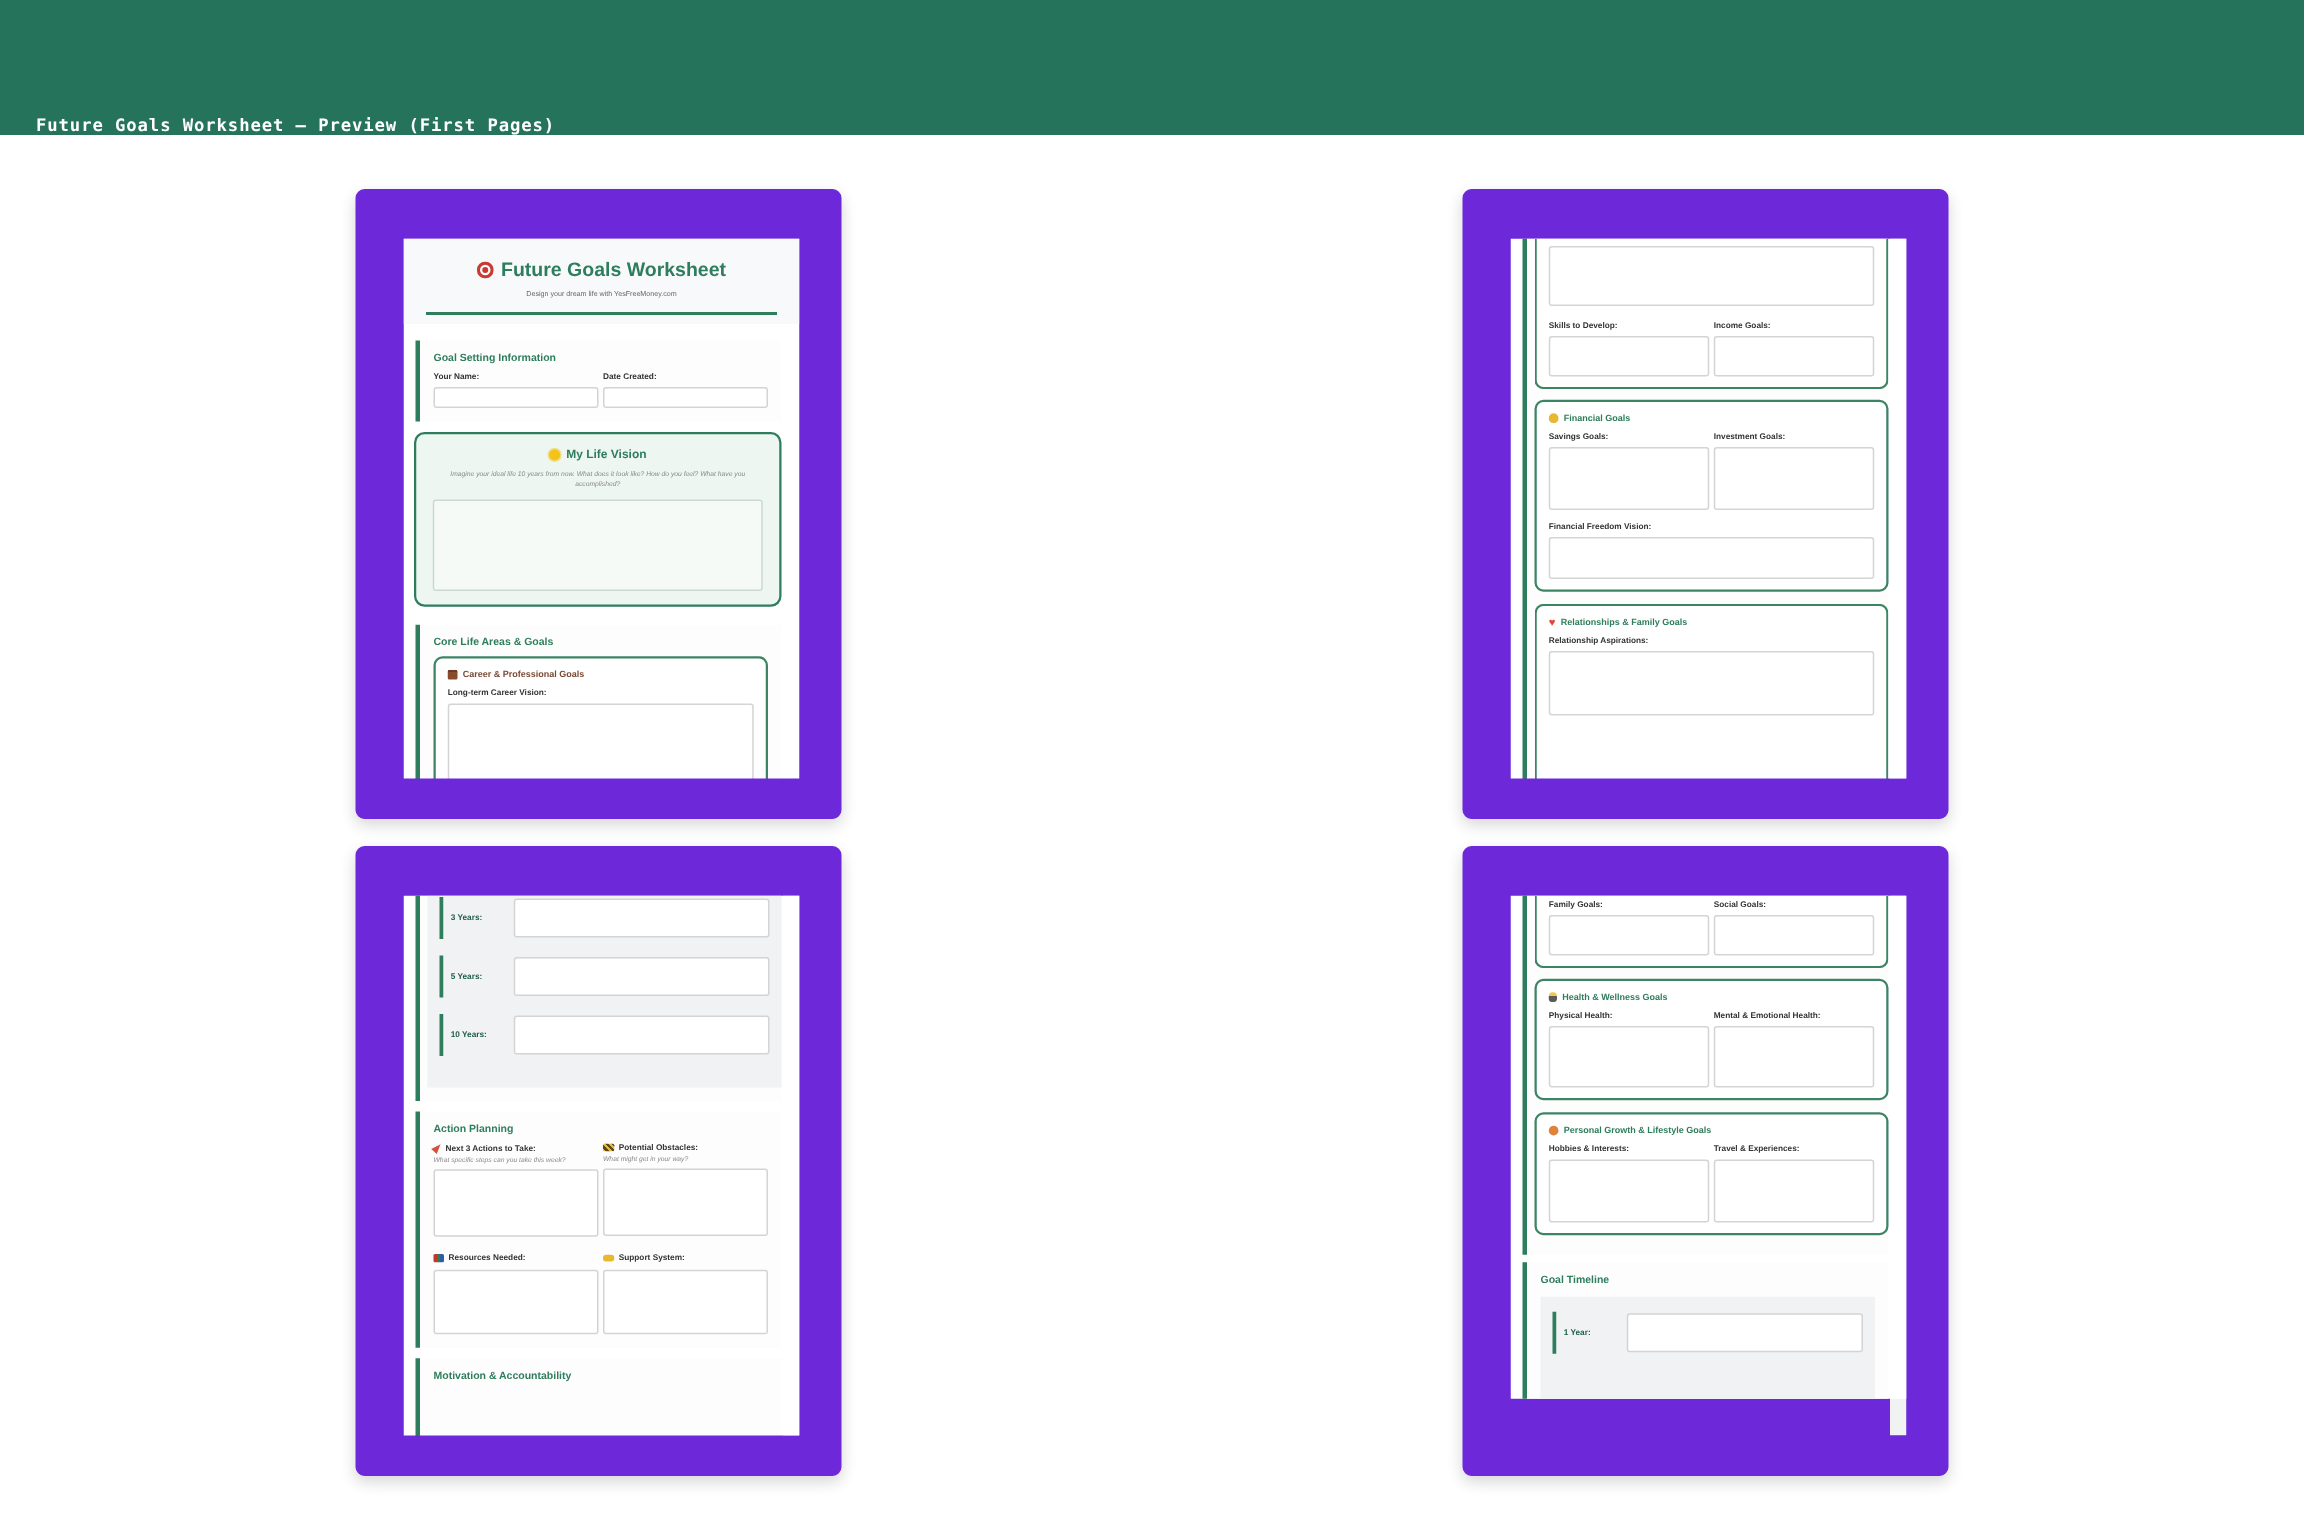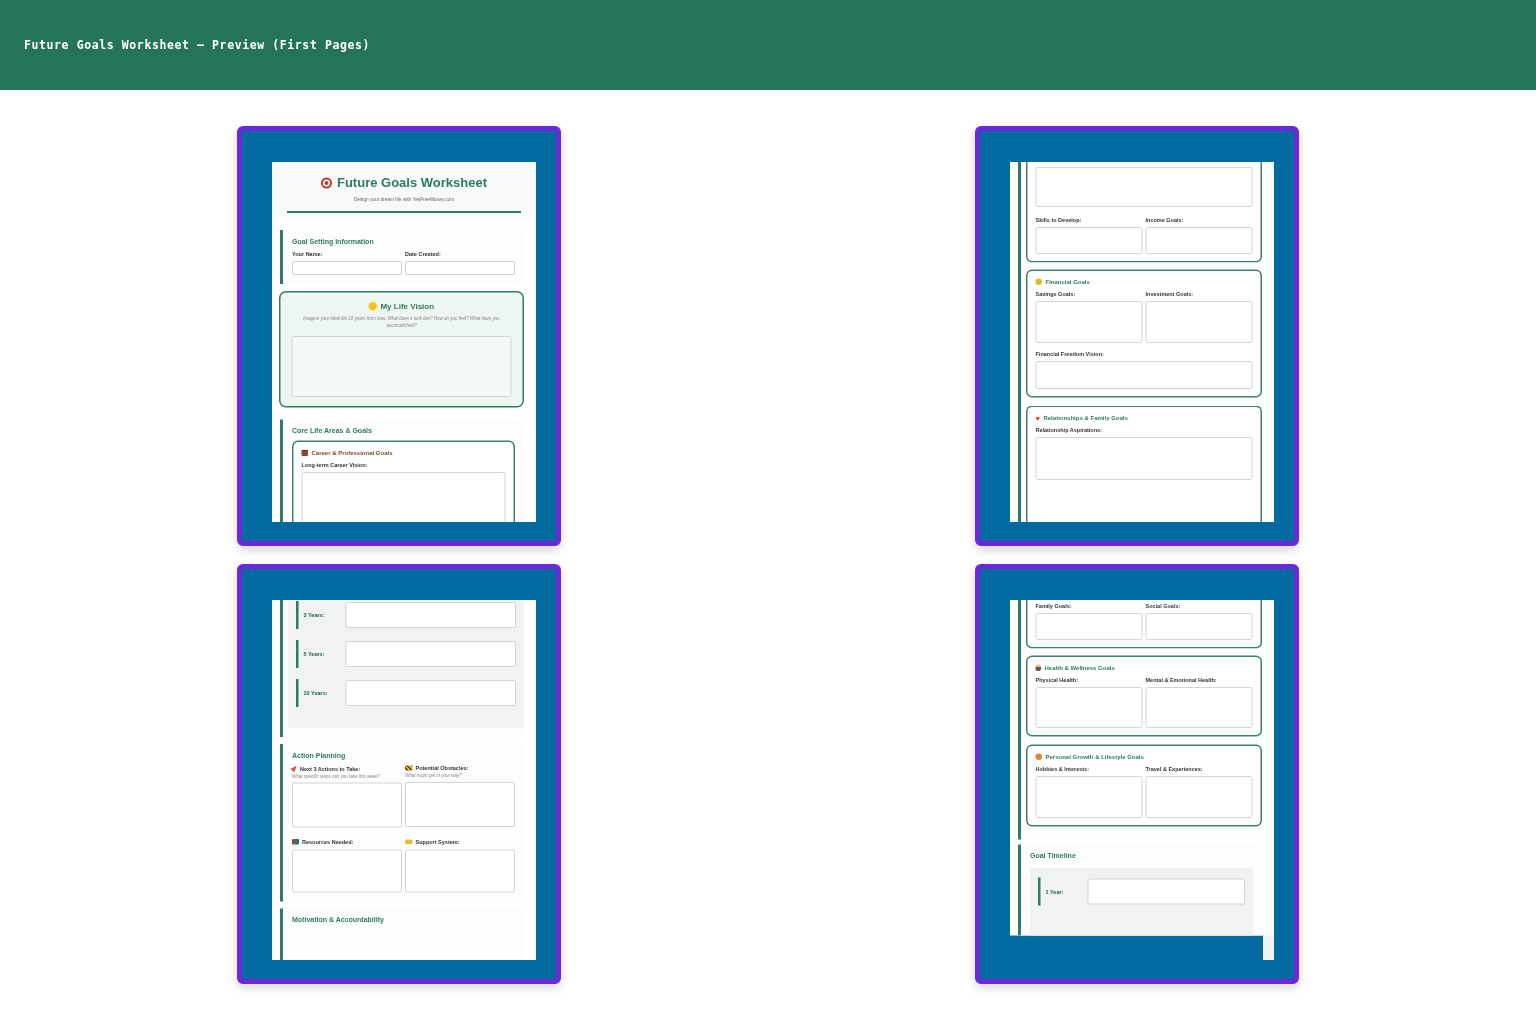--- a/index.html
+++ b/index.html
@@ -2,34 +2,34 @@
 <html><head>
 <meta charset="utf-8">
 <style>
   html,body{margin:0;padding:0;}
   body{
     width:1536px;height:1024px;overflow:hidden;background:#ffffff;
     font-family:"Liberation Sans",sans-serif;
   }
   
   .appbar{
-    height:90px;background:#25735a;display:flex;align-items:center;
+    height:90px;background:#25735a;display:flex;align-items:flex-end;
     padding-left:24px;box-sizing:border-box;
   }
   .appbar-title{
     color:#ffffff;font-family:"DejaVu Sans Mono",monospace;font-weight:bold;
     font-size:11.5px;letter-spacing:.6px;
   }
   
   .grid{
     display:grid;grid-template-columns:324px 324px;column-gap:414px;row-gap:18px;
     justify-content:center;margin-top:36px;
   }
   .card{
-    width:324px;height:420px;background:#0369a1;border:5px solid #6d28d9;border-radius:6px;
+    width:324px;height:420px;background:#6d28d9;border:2px solid #6d28d9;border-radius:6px;
     box-shadow:0 4px 10px rgba(0,0,0,.16);position:relative;overflow:hidden;box-sizing:border-box;
   }
   .viewport{position:absolute;left:30px;top:31px;width:264px;height:360px;overflow:hidden;}
   .sheet{width:528px;transform:scale(.5);transform-origin:0 0;background:#fff;}
   .page-strip{position:absolute;right:0;top:0;width:11px;height:100%;background:#f1f3f2;}
   
   .p1-head{background:#f8f9fa;text-align:center;padding:26px 16px 12px;}
   .p1-title{
     font-size:26px;font-weight:bold;color:#2e7d5c;display:flex;align-items:center;
     justify-content:center;gap:10px;

